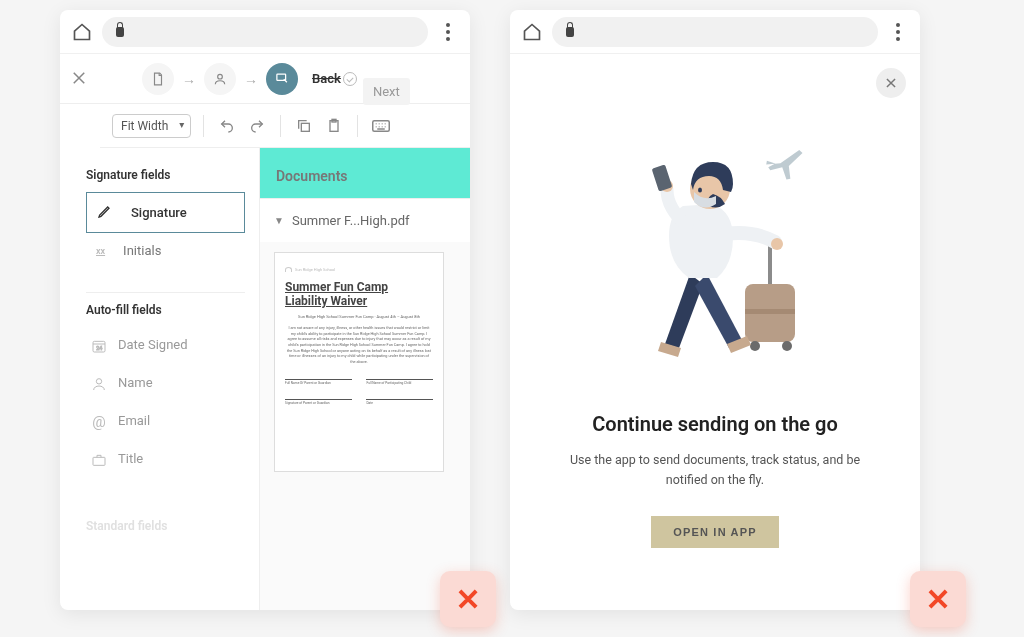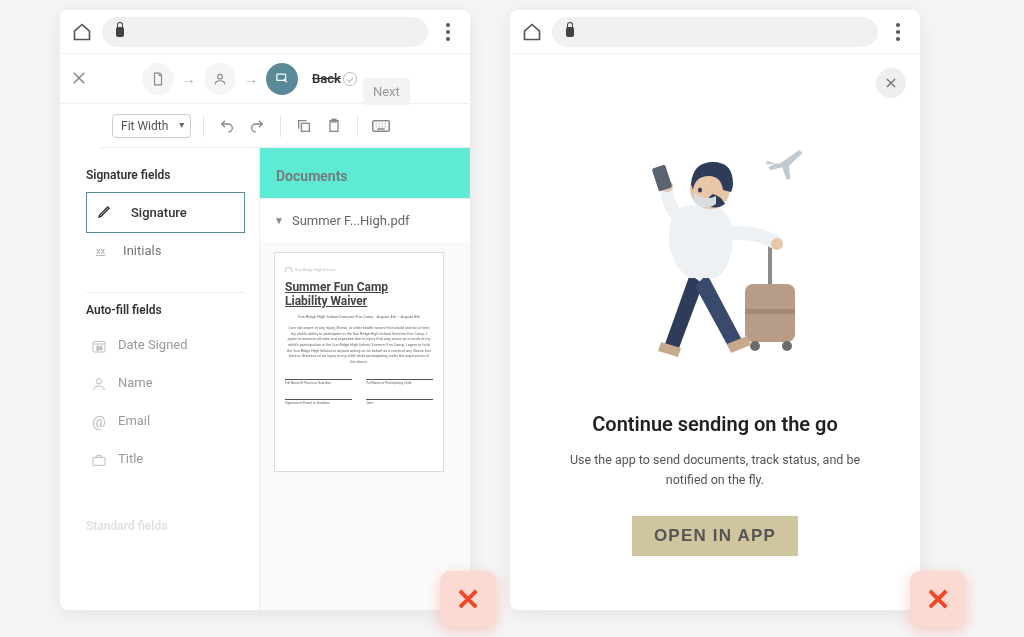--- a/index.html
+++ b/index.html
@@ -154,21 +154,21 @@
     position:relative;
     margin-bottom: 20px;
   }
   .airplane { position:absolute; top:10px; right:30px; transform:rotate(10deg); color:#b8c5cc;}
   .promo-title { font-size:20px; font-weight:600; color:#222; margin-bottom:14px;margin-top:28px;}
   .promo-sub { font-size:12.5px; color:#555; line-height:1.6; max-width:300px;}
   .open-app-btn {
     margin-top:26px;
     background:#cfc59f;
     color:#555;
-    font-size:17px;
+    font-size:11px;
     font-weight:600;
     letter-spacing:1.2px;
     padding:10px 22px;
     border:none;
     cursor:pointer;
   }
   
   .bad-mark {
     width:56px; height:56px;
     background:#fbdad4;

